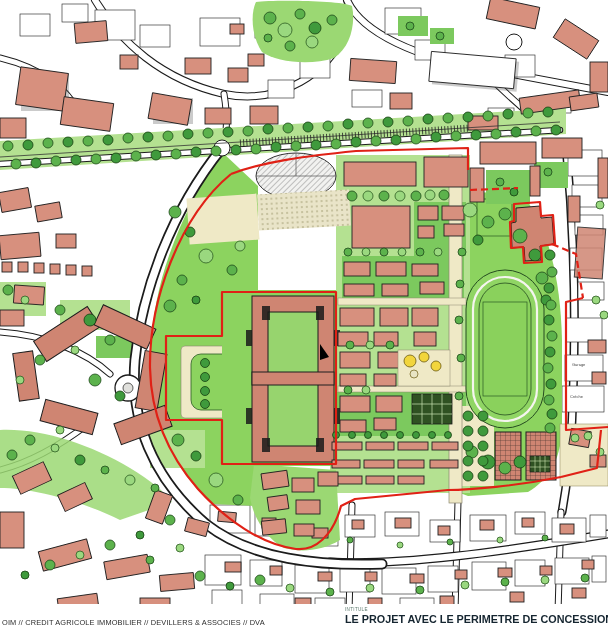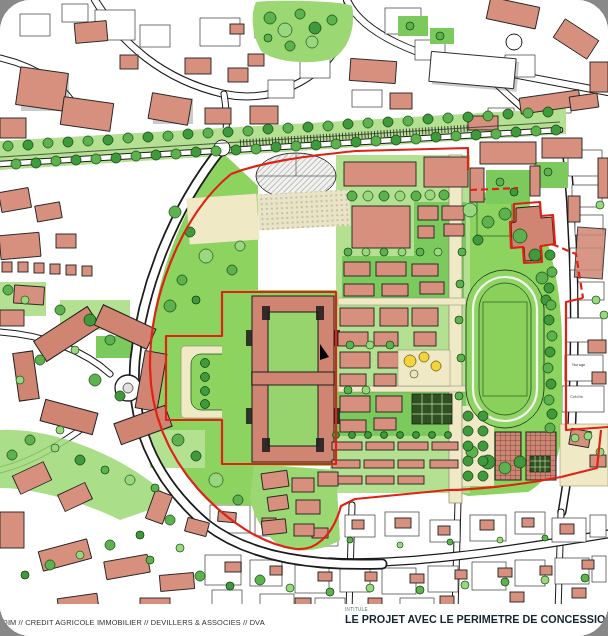--- a/index.html
+++ b/index.html
@@ -1,17 +1,17 @@
 <!DOCTYPE html>
 <html><head>
 <meta charset="utf-8">
 <style>
   html,body{margin:0;padding:0;background:#888;}
   #stage{position:relative;width:608px;height:636px;background:#ffffff;overflow:hidden;
-         font-family:"Liberation Sans",sans-serif;border-radius:31px;}
+         font-family:"Liberation Sans",sans-serif;}
   #plan{position:absolute;left:0;top:0;}
   
   .bld{fill:#d7907e;stroke:#1f1f1f;stroke-width:.9}
   .bldL{fill:#cf8572;stroke:#1f1f1f;stroke-width:1}
   .bldw{fill:#ffffff;stroke:#1f1f1f;stroke-width:.9}
   .par{fill:#ffffff;stroke:#2b2b2b;stroke-width:.65}
   .grn{fill:#9bd873}.grnB{fill:#8cd35f}.grnP{fill:#b4e191}.grnD{fill:#7cc95e}
   .cream{fill:#efe9c6}
   .t1{fill:#5cb24c;stroke:#1e4a1a;stroke-width:.8}
   .t2{fill:#9ad87f;stroke:#2c5c22;stroke-width:.8}

